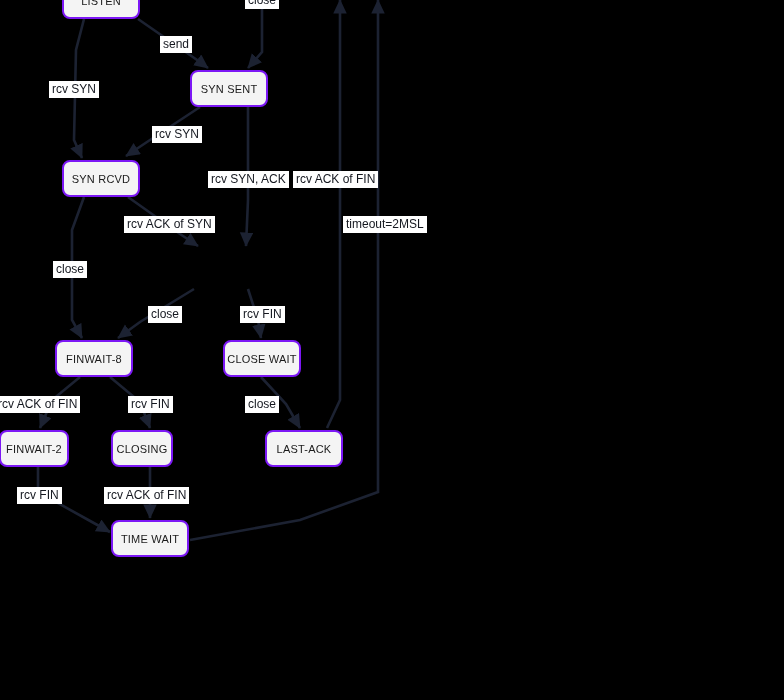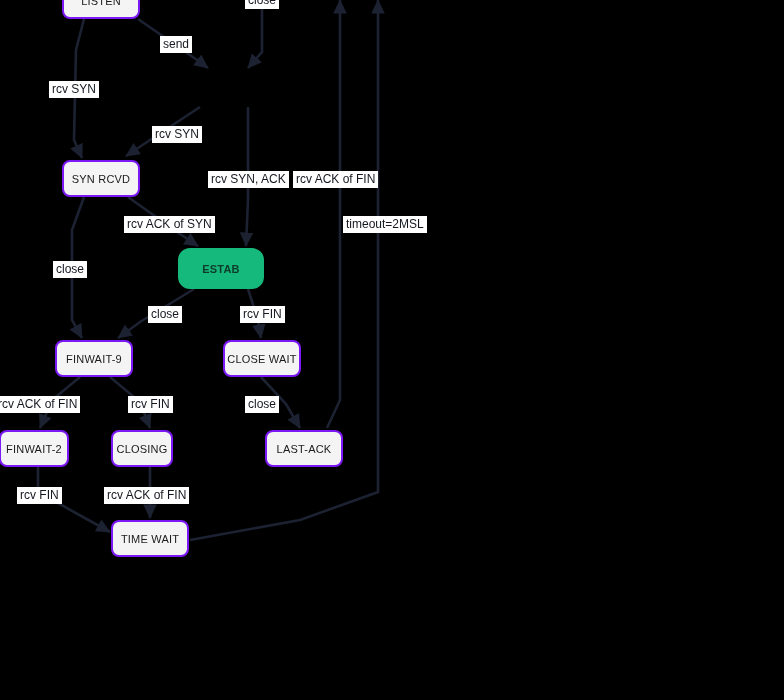--- a/index.html
+++ b/index.html
@@ -104,31 +104,31 @@
 
     <g stroke="#1c2232" fill="none" stroke-width="2.6">
       <path d="M 327,445 L 327,430"></path>
     </g>
   </svg>
 
   <div class="node" style="left:62px; top:-18px; width:78px; height:37px;">
     <span>LISTEN</span>
   </div>
 
+  <div class="node" style="left:190px; top:70px; width:78px; height:37px;">
+    <span>SYN SENT</span>
+  </div>
 
   <div class="node" style="left:62px; top:160px; width:78px; height:37px;">
     <span>SYN RCVD</span>
   </div>
 
-  <div class="node accent" style="left:178px; top:248px; width:86px; height:41px;">
-    <span>ESTAB</span>
-  </div>
 
   <div class="node" style="left:55px; top:340px; width:78px; height:37px;">
-    <span>FINWAIT-9</span>
+    <span>FINWAIT-8</span>
   </div>
 
   <div class="node" style="left:223px; top:340px; width:78px; height:37px;">
     <span>CLOSE WAIT</span>
   </div>
 
   <div class="node" style="left:-1px; top:430px; width:70px; height:37px;">
     <span>FINWAIT-2</span>
   </div>
 

